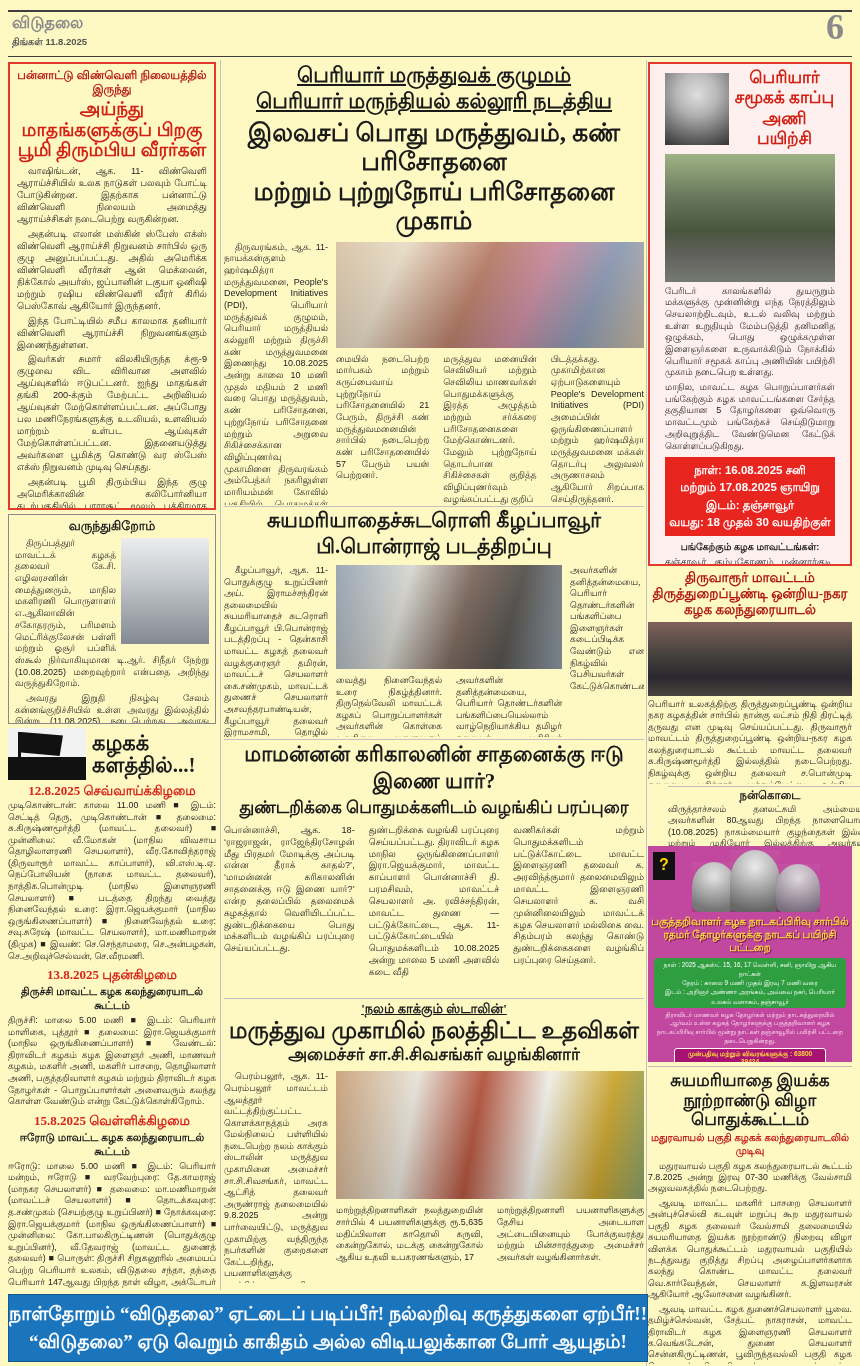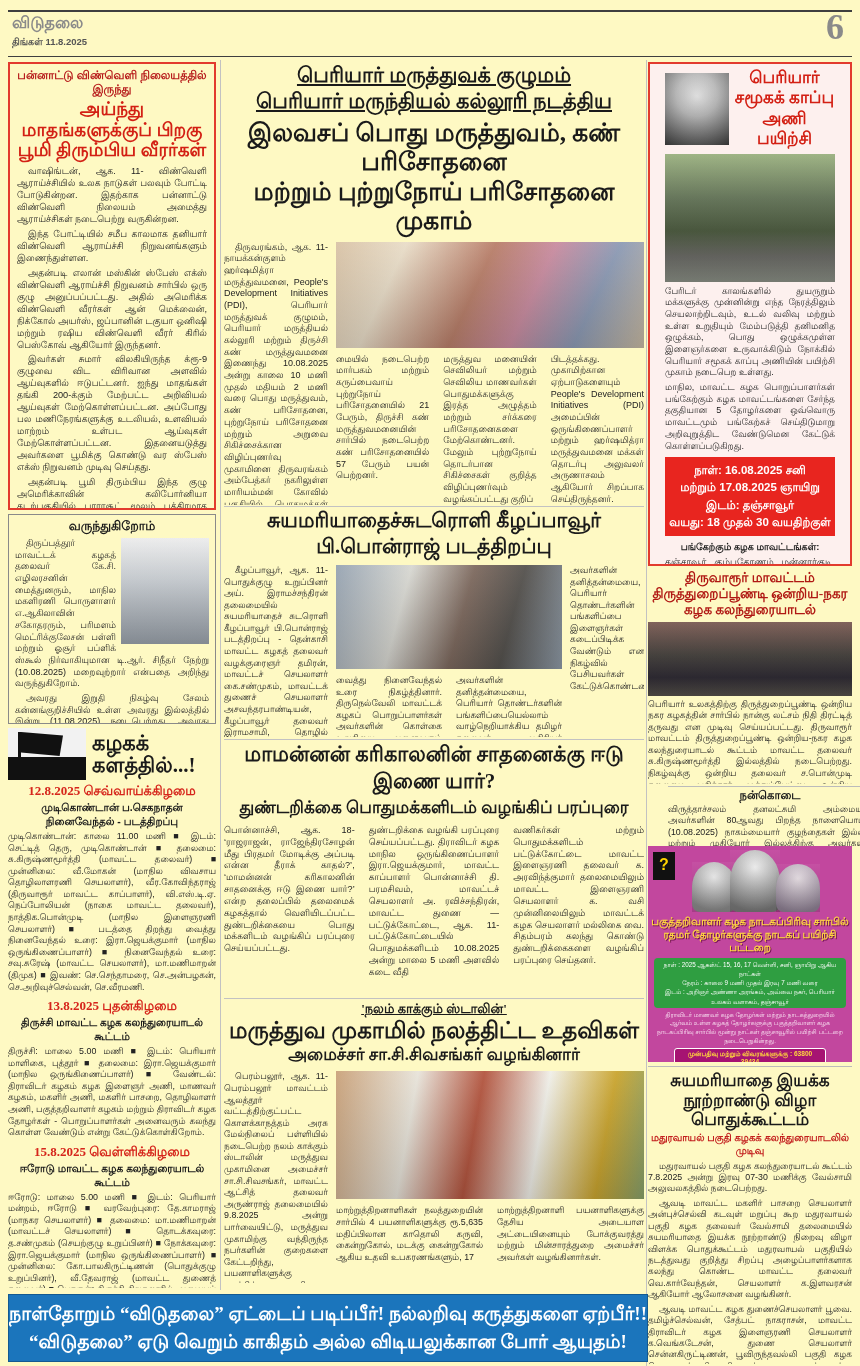--- a/index.html
+++ b/index.html
@@ -30,22 +30,22 @@
   <div class="rule" style="top:56px;left:8px;width:844px;border-top-width:1.5px;"></div>
 
   <div class="vline" style="top:60px;left:220px;height:1230px;"></div>
   <div class="vline" style="top:60px;left:646px;height:1306px;"></div>
 
   <div class="sec" style="top:62px;left:8px;width:208px;height:448px;border:2.5px solid #e23b2e;padding:5px 7px;box-sizing:border-box;">
     <div class="center-txt" style="font-size:11.5px;font-weight:bold;color:#b71c1c;margin-bottom:2px;">பன்னாட்டு விண்வெளி நிலையத்தில் இருந்து</div>
     <div class="center-txt headline-serif" style="font-size:18.5px;line-height:1.12;font-weight:bold;color:#d32014;margin-bottom:5px;">அய்ந்து மாதங்களுக்குப் பிறகு பூமி திரும்பிய வீரர்கள்</div>
     <div class="body" style="font-size:9.2px;">
       <p>வாஷிங்டன், ஆக. 11- விண்வெளி ஆராய்ச்சியில் உலக நாடுகள் பலவும் போட்டி போடுகின்றன. இதற்காக பன்னாட்டு விண்வெளி நிலையம் அமைத்து ஆராய்ச்சிகள் நடைபெற்று வருகின்றன.</p>
+      <p>அதன்படி எலான் மஸ்கின் ஸ்பேஸ் எக்ஸ் விண்வெளி ஆராய்ச்சி நிறுவனம் சார்பில் ஒரு குழு அனுப்பப்பட்டது. அதில் அமெரிக்க விண்வெளி வீரர்கள் ஆன் மெக்லைன், நிக்கோல் அயர்ஸ், ஜப்பானின் டகுயா ஒனிஷி மற்றும் ரஷிய விண்வெளி வீரர் கிரில் பெஸ்கோவ் ஆகியோர் இருந்தனர்.</p>
       <p>இந்த போட்டியில் சமீப காலமாக தனியார் விண்வெளி ஆராய்ச்சி நிறுவனங்களும் இணைந்துள்ளன.</p>
-      <p>அதன்படி எலான் மஸ்கின் ஸ்பேஸ் எக்ஸ் விண்வெளி ஆராய்ச்சி நிறுவனம் சார்பில் ஒரு குழு அனுப்பப்பட்டது. அதில் அமெரிக்க விண்வெளி வீரர்கள் ஆன் மெக்லைன், நிக்கோல் அயர்ஸ், ஜப்பானின் டகுயா ஒனிஷி மற்றும் ரஷிய விண்வெளி வீரர் கிரில் பெஸ்கோவ் ஆகியோர் இருந்தனர்.</p>
       <p>இவர்கள் சுமார் விலகியிருந்த க்ரூ-9 குழுவை விட விரிவான அளவில் ஆய்வுகளில் ஈடுபட்டனர். ஐந்து மாதங்கள் தங்கி 200-க்கும் மேற்பட்ட அறிவியல் ஆய்வுகள் மேற்கொள்ளப்பட்டன. அப்போது பல மணிநேரங்களுக்கு உடலியல், உளவியல் மாற்றம் உள்பட ஆய்வுகள் மேற்கொள்ளப்பட்டன. இதனையடுத்து அவர்களை பூமிக்கு கொண்டு வர ஸ்பேஸ் எக்ஸ் நிறுவனம் முடிவு செய்தது.</p>
       <p>அதன்படி பூமி திரும்பிய இந்த குழு அமெரிக்காவின் கலிபோர்னியா கடற்பகுதியில் பாராசூட் மூலம் பத்திரமாக தரையிறங்கினர். இதனை அமெரிக்க விண்வெளி ஆராய்ச்சி நிறுவனமான நாசா நேரலையாக ஒளிபரப்பியது. இதனையடுத்து மருத்துவப் பரிசோதனைக்கு அவர்கள் தனிமைப்படுத்தப்பட்டு உள்ளனர்.</p>
     </div>
   </div>
 
   <div class="sec" style="top:514px;left:8px;width:208px;height:210px;border:1.5px solid #8a8a8a;padding:4px 6px;box-sizing:border-box;">
     <div class="center-txt" style="font-size:12.5px;font-weight:bold;margin-bottom:3px;">வருந்துகிறோம்</div>
     <div class="photo" style="float:right;width:88px;height:106px;margin:0 0 3px 5px;background:linear-gradient(180deg,#ececec 0%,#cfd4d9 40%,#9aa2ab 100%);"></div>
     <div class="body" style="font-size:9px;">
       <p>திருப்பத்தூர் மாவட்டக் கழகத் தலைவர் கே.சி. எழிலரசனின் மைத்துனரும், மாநில மகளிரணி பொருளாளர் எ.ஆகிலாவின் சகோதரரும், பரிமளம் மெட்ரிக்குலேசன் பள்ளி மற்றும் ஓசூர் பப்ளிக் ஸ்கூல் நிர்வாகியுமான டி.ஆர். சிநீதர் நேற்று (10.08.2025) மறைவுற்றார் என்பதை அறிந்து வருந்துகிறோம்.</p>
@@ -57,21 +57,20 @@
     <div style="display:flex;align-items:center;gap:6px;margin-bottom:3px;">
       <div style="width:78px;height:52px;background:linear-gradient(180deg,#f2f2f2 55%,#111 55%);position:relative;flex:0 0 auto;">
         <div style="position:absolute;left:10px;top:4px;width:3px;height:44px;background:#111;"></div>
         <div style="position:absolute;left:13px;top:4px;width:42px;height:24px;background:#111;clip-path:polygon(0 0,100% 15%,92% 100%,0 85%);"></div>
       </div>
       <div class="headline-serif" style="font-size:21px;font-weight:bold;line-height:1.05;width:110px;">கழகக் களத்தில்...!</div>
     </div>
 
     <div>
       <div class="center-txt headline-serif" style="font-size:13px;font-weight:bold;color:#d6261c;">12.8.2025 செவ்வாய்க்கிழமை</div>
-      <div class="center-txt" style="font-size:10.5px;font-weight:bold;margin:1px 0 2px;">முடிகொண்டான் ப.செகநாதன் நினைவேந்தல் - படத்திறப்பு</div>
       <div class="body" style="font-size:8.9px;">முடிகொண்டான்: காலை 11.00 மணி ■ இடம்: செட்டித் தெரு, முடிகொண்டான் ■ தலைமை: சு.கிருஷ்ணமூர்த்தி (மாவட்ட தலைவர்) ■ முன்னிலை: வீ.மோகன் (மாநில விவசாய தொழிலாளரணி செயலாளர்), வீர.கோவிந்தராஜ் (திருவாரூர் மாவட்ட காப்பாளர்), வி.எஸ்.டி.ஏ. நெப்போலியன் (நாகை மாவட்ட தலைவர்), நாத்திக.பொன்முடி (மாநில இளைஞரணி செயலாளர்) ■ படத்தை திறந்து வைத்து நினைவேந்தல் உரை: இரா.ஜெயக்குமார் (மாநில ஒருங்கிணைப்பாளர்) ■ நினைவேந்தல் உரை: சவு.சுரேஷ் (மாவட்ட செயலாளர்), மா.மணிமாறன் (திமுக) ■ இவண்: செ.செந்தாமரை, செ.அன்பழகன், செ.அறிவுச்செல்வன், செ.வீரமணி.</div>
     </div>
 
     <div style="margin-top:5px;">
       <div class="center-txt headline-serif" style="font-size:13px;font-weight:bold;color:#d6261c;">13.8.2025 புதன்கிழமை</div>
       <div class="center-txt" style="font-size:10.5px;font-weight:bold;margin:1px 0 2px;">திருச்சி மாவட்ட கழக கலந்துரையாடல் கூட்டம்</div>
       <div class="body" style="font-size:8.9px;">திருச்சி: மாலை 5.00 மணி ■ இடம்: பெரியார் மாளிகை, புத்தூர் ■ தலைமை: இரா.ஜெயக்குமார் (மாநில ஒருங்கிணைப்பாளர்) ■ வேண்டல்: திராவிடர் கழகம் கழக இளைஞர் அணி, மாணவர் கழகம், மகளிர் அணி, மகளிர் பாசறை, தொழிலாளர் அணி, பகுத்தறிவாளர் கழகம் மற்றும் திராவிடர் கழக தோழர்கள் - பொறுப்பாளர்கள் அனைவரும் கலந்து கொள்ள வேண்டும் என்று கேட்டுக்கொள்கிறோம்.</div>
     </div>
 
     <div style="margin-top:5px;">

